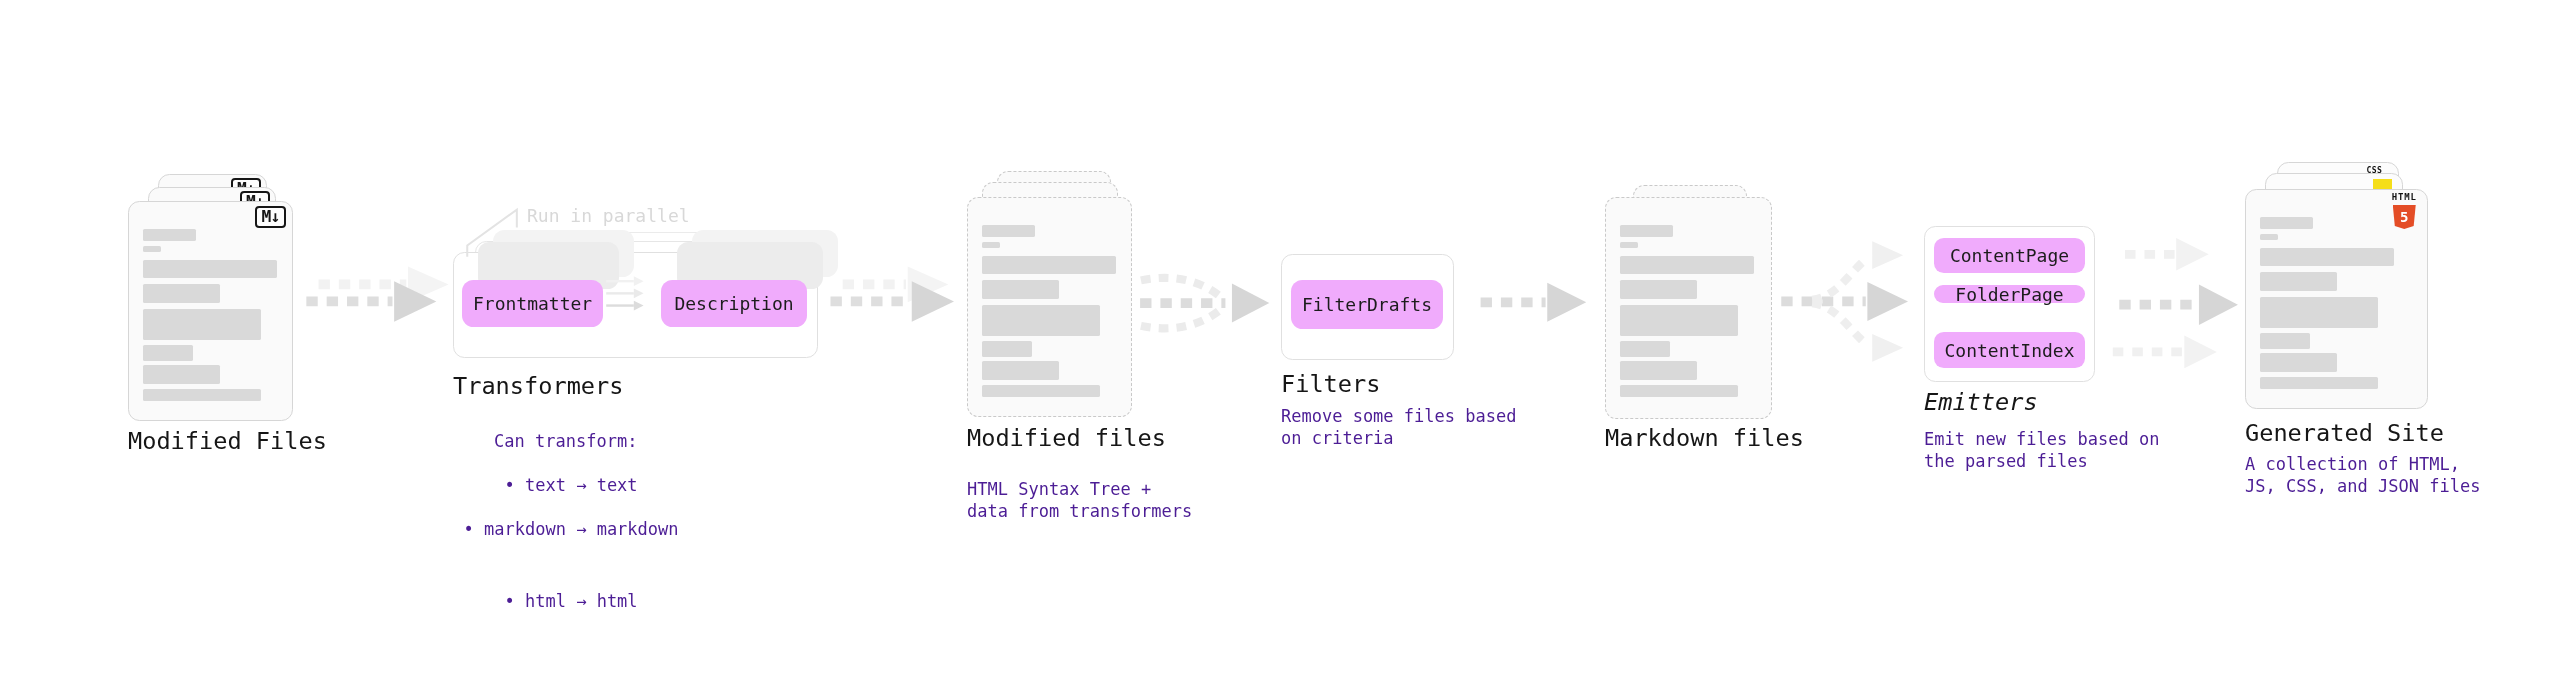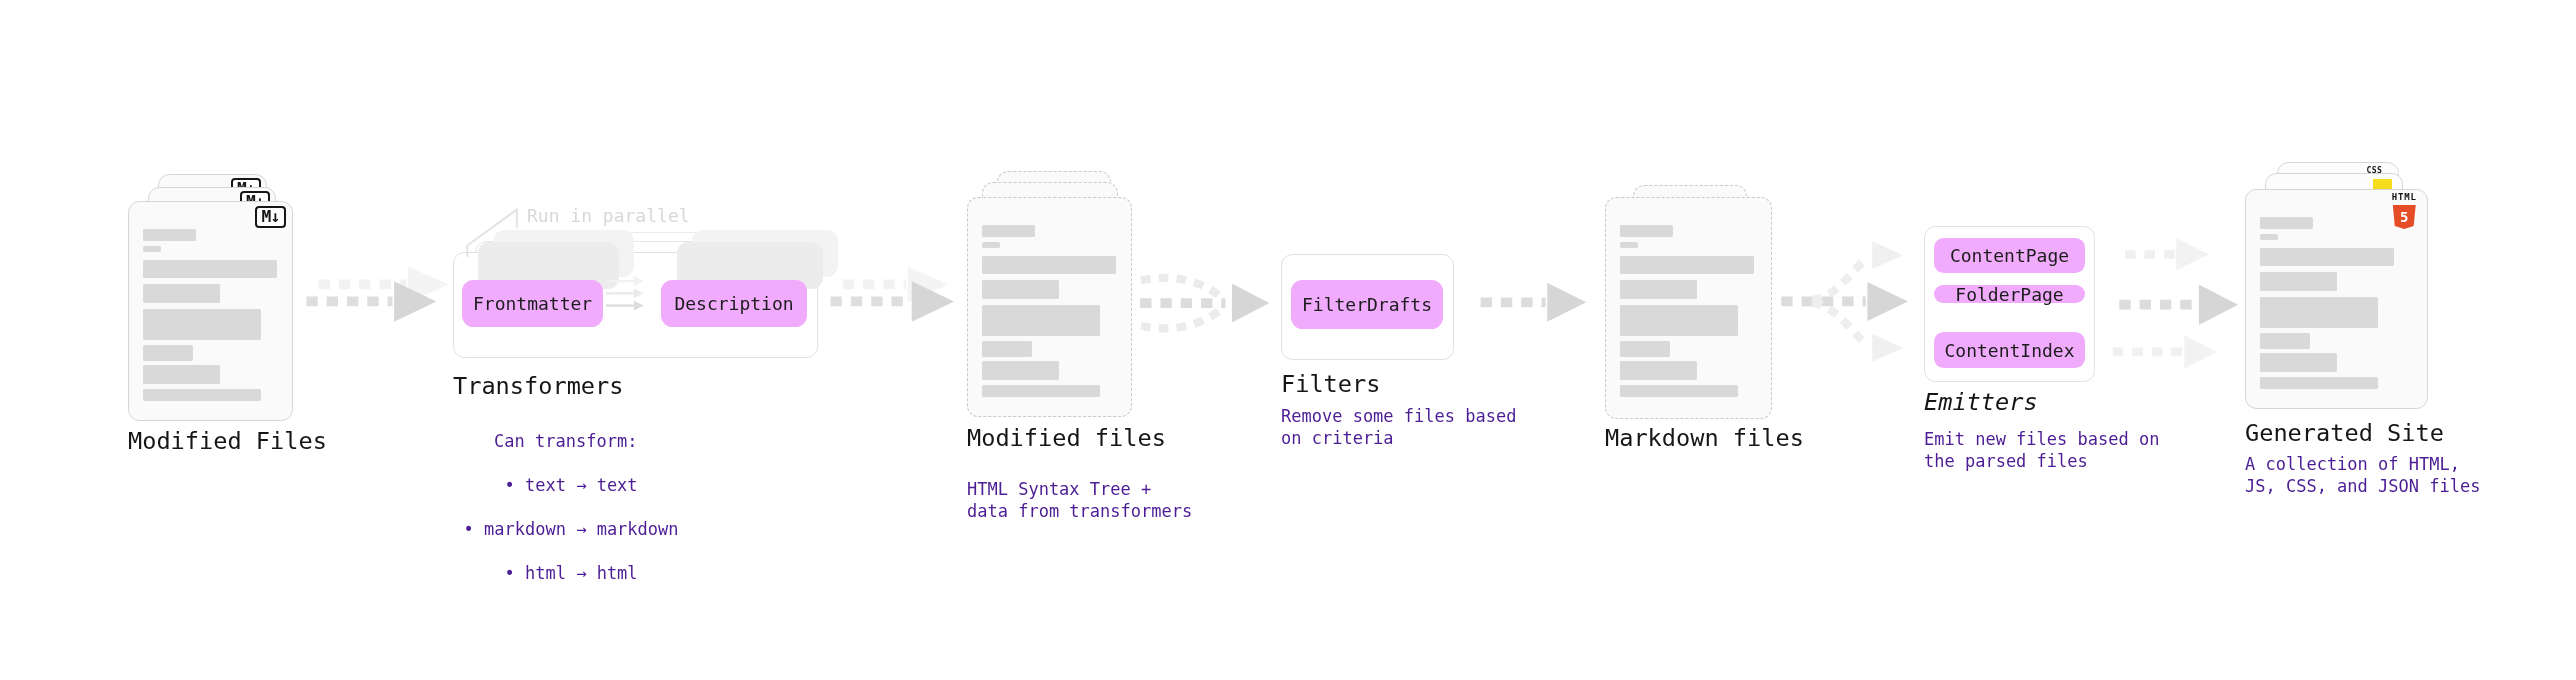--- a/index.html
+++ b/index.html
@@ -127,21 +127,21 @@
       <div class="pill ghost2" style="left:238px;top:-23px;width:146px;height:47px;"></div>
       <div class="pill ghost1" style="left:223px;top:-11.4px;width:146px;height:47px;"></div>
       <div class="pill" style="left:207px;top:27px;width:146px;height:47px;">Description</div>
     </div>
     <div class="annot" style="left:527px;top:205px;">Run in parallel</div>
     <div class="node-title" style="left:453px;top:372px;">Transformers</div>
     <div class="node-sub" style="left:453px;top:408px;">
       <div class="desc-line">Can transform:</div>
       <div class="desc-line" style="padding-left:10.6px;">• text → text</div>
       <div class="desc-line" style="padding-left:10.6px;">• markdown → markdown</div>
-      <div class="desc-line" style="padding-left:10.6px;">• html → html</div>
+      <div class="desc-line" style="padding-left:10.6px;margin-top:28px;">• html → html</div>
     </div>
   </div>
 
   <div>
     <div class="card dashed" style="left:997px;top:171px;width:114px;height:65px;"></div>
     <div class="card dashed" style="left:982px;top:182px;width:136px;height:65px;"></div>
     <div class="card dashed doc-skel" style="left:967px;top:197px;width:165px;height:220px;">
         <div class="bar" style="top: 27px; width: 53px; height: 12.2px;"></div>
         <div class="bar" style="top: 44px; width: 18px; height: 5.7px;"></div>
         <div class="bar" style="top: 58px; width: 134px; height: 18px;"></div>

